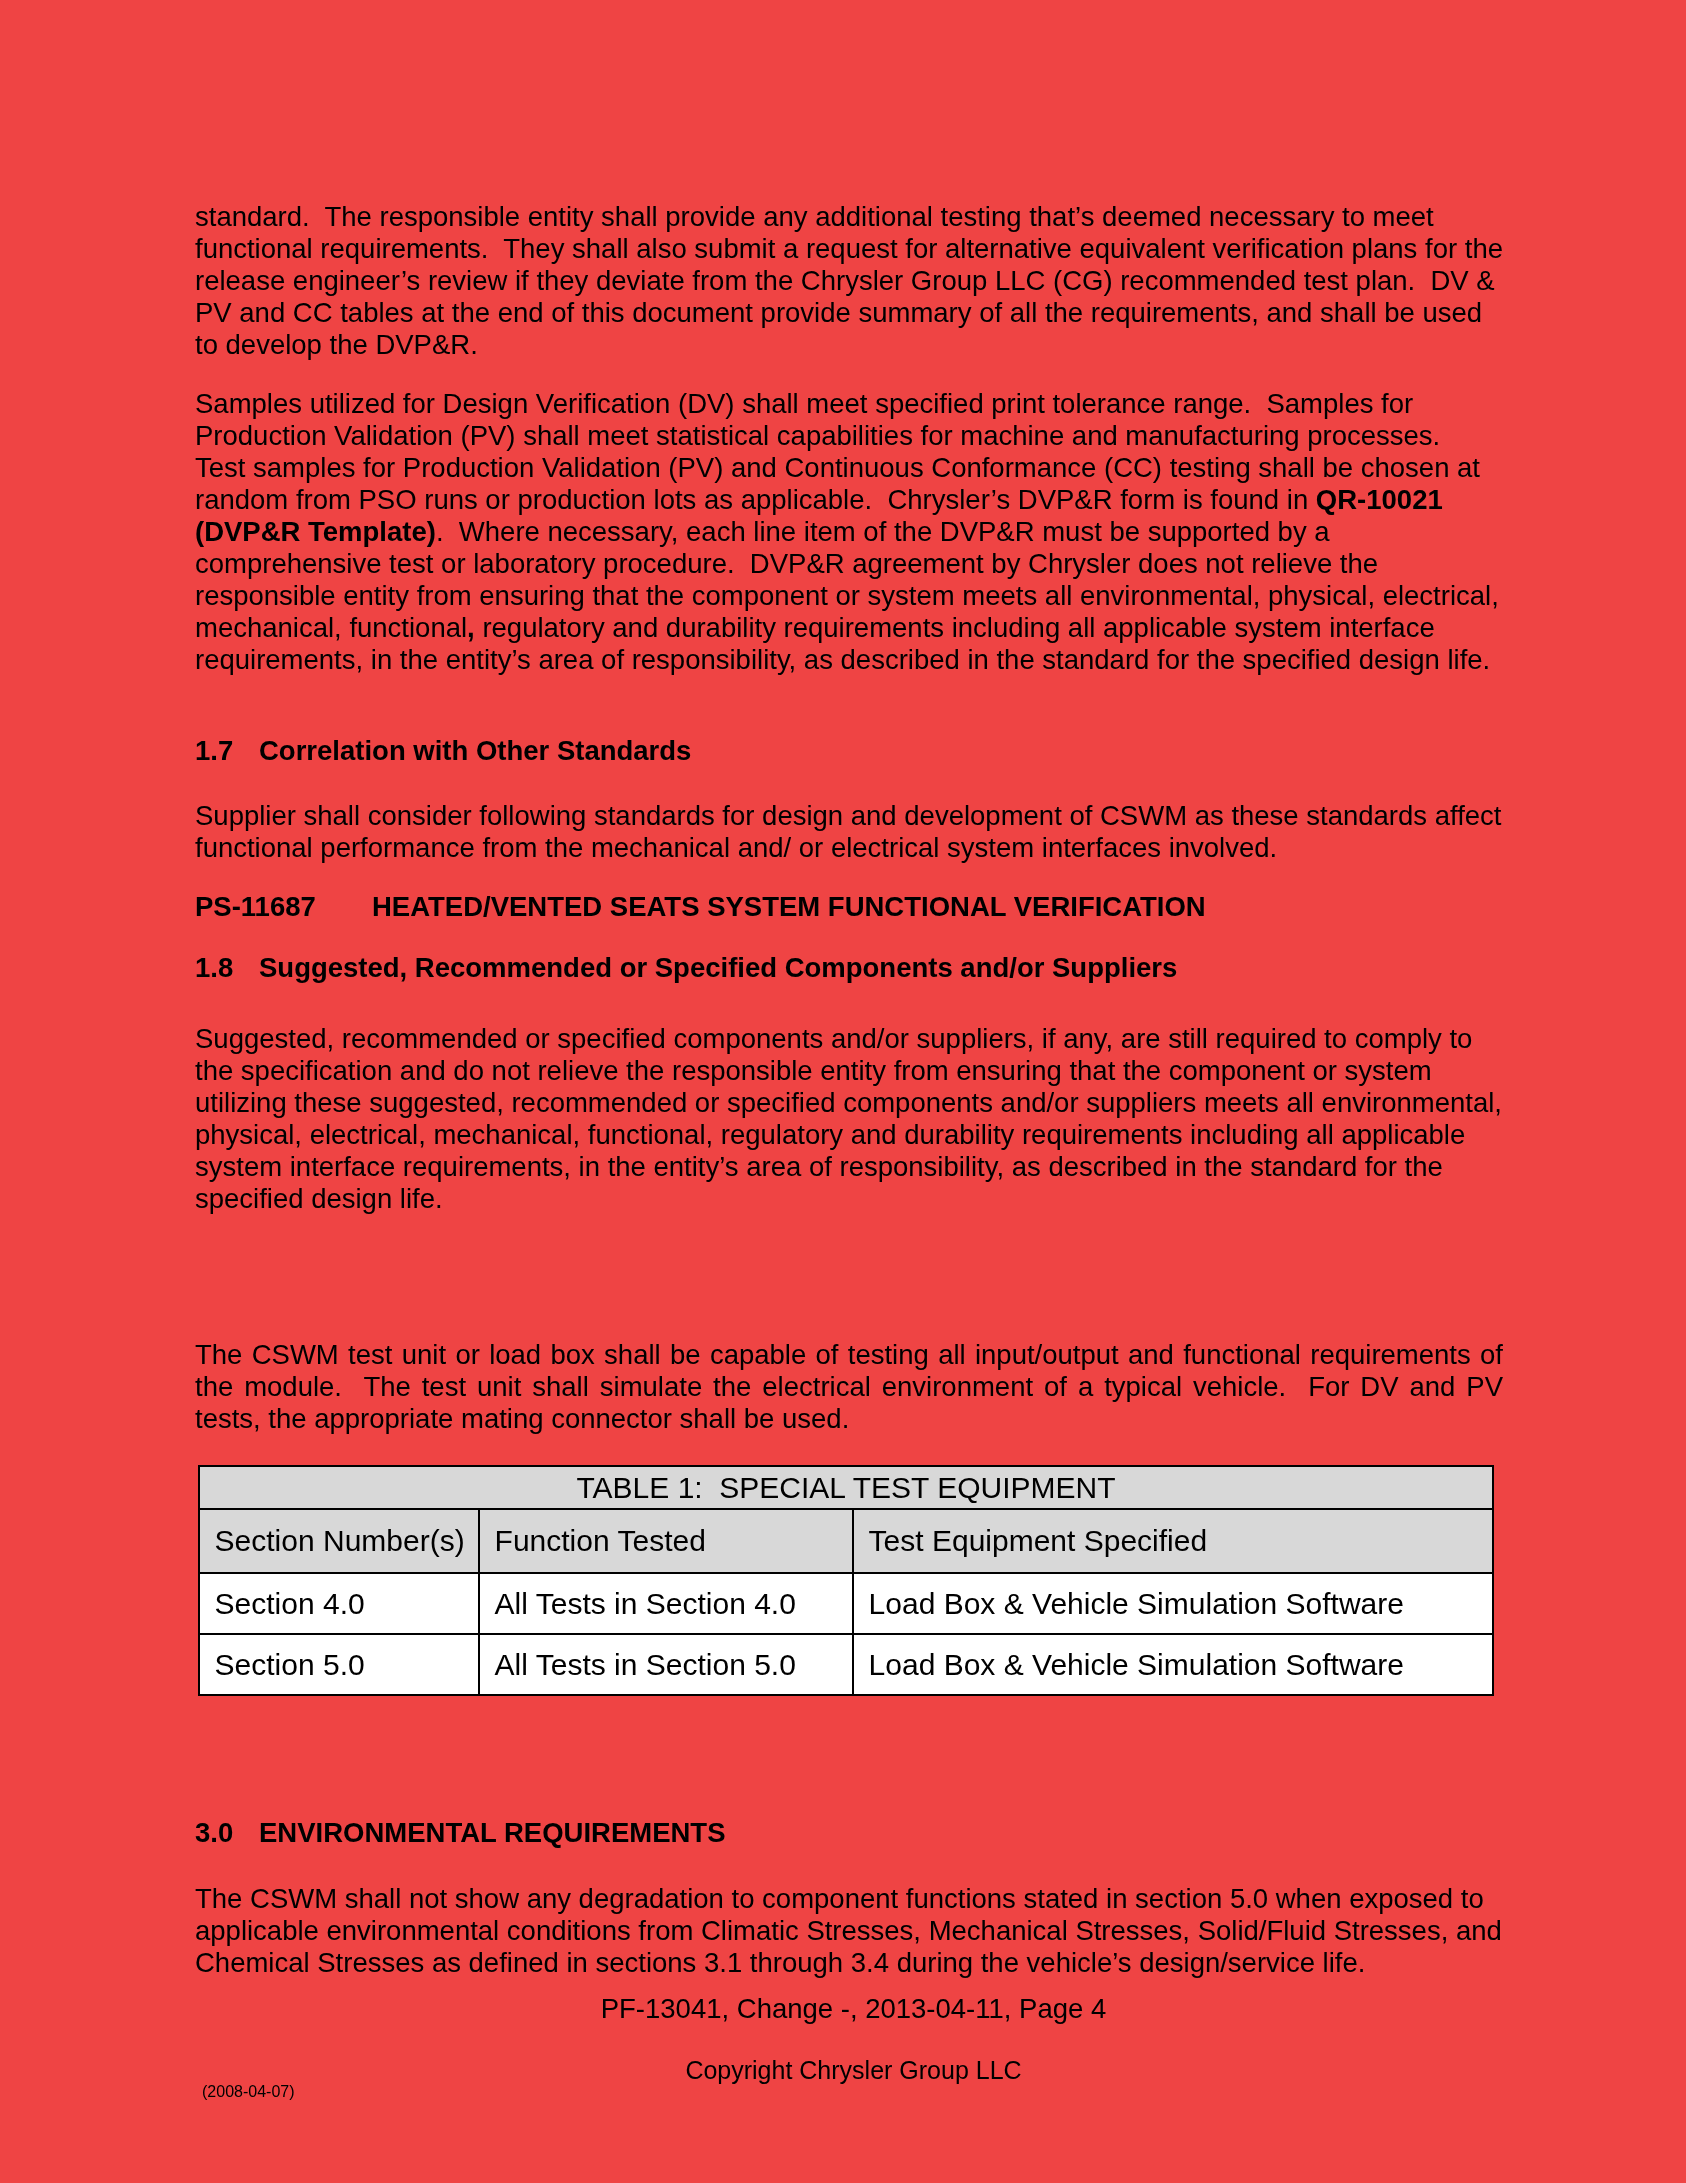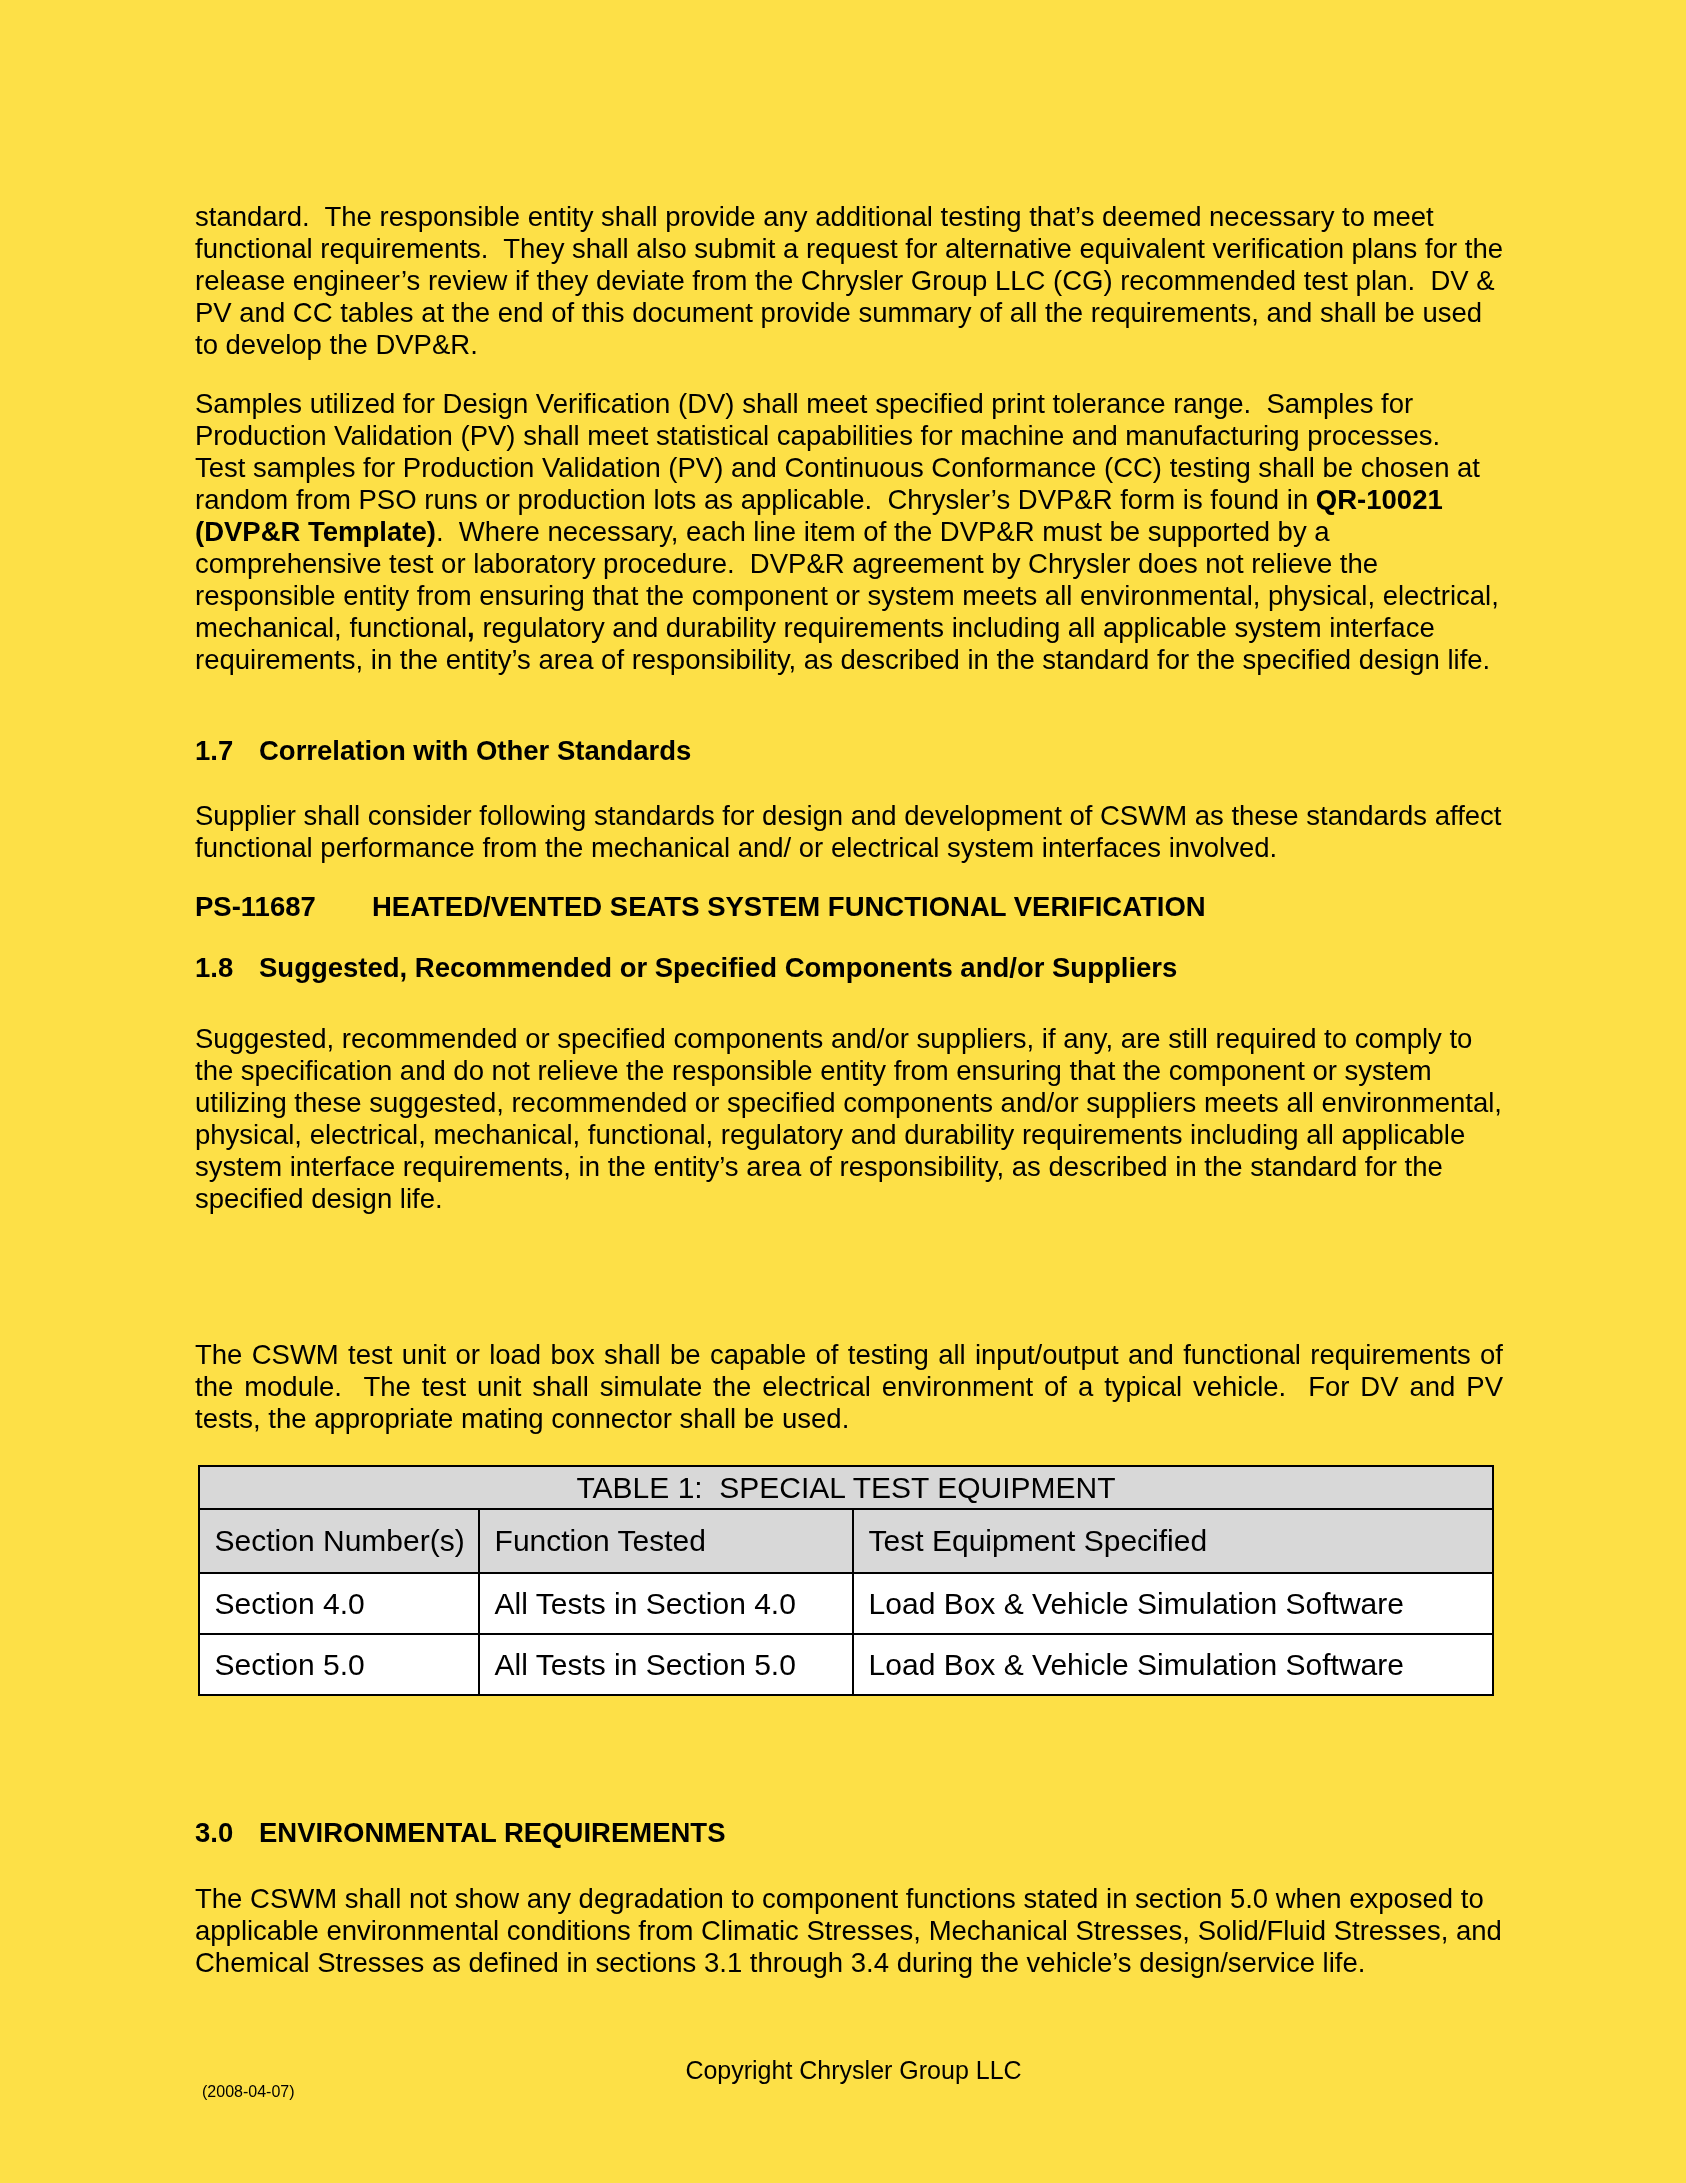--- a/index.html
+++ b/index.html
@@ -1,20 +1,20 @@
 <!DOCTYPE html>
 <html style="font-size:10.6px"><head>
 <meta charset="utf-8">
 <style>
   html, body { margin: 0; padding: 0; background: #ffffff; }
   .page {
     position: relative;
     width: 1687px;
     height: 2183px;
-    background: #fde047;
+    background: #ef4444;
     overflow: hidden;
     font-family: "Liberation Sans", "DejaVu Sans", sans-serif;
     font-size: 27.5px;
     line-height: 32px;
     color: #000000;
   }
   .block { position: absolute; left: 195px; width: 1308px; }
   .heading { font-weight: bold; }
   .b { font-weight: bold; }
   .hnum { display: inline-block; width: 64px; }
@@ -93,19 +93,20 @@
       <td>All Tests in Section 5.0</td>
       <td>Load Box &amp; Vehicle Simulation Software</td>
     </tr>
   </tbody>
     </table>
 
   <div class="block heading" style="top:1817px"><span class="hnum">3.0</span><span>ENVIRONMENTAL REQUIREMENTS</span></div>
 
   <div class="block" style="top:1883px">The CSWM shall not show any degradation to component functions stated in section 5.0 when exposed to applicable environmental conditions from Climatic Stresses, Mechanical Stresses, Solid/Fluid Stresses, and Chemical Stresses as defined in sections 3.1 through 3.4 during the vehicle’s design/service life.</div>
 
+  <div class="footer-center" style="top:1993px">PF-13041, Change -, 2013-04-11, Page 4</div>
 
   <div class="footer-center copyright" style="top:2058px">Copyright Chrysler Group LLC</div>
 
   <div class="rev-date">(2008-04-07)</div>
 
 </div>
 
 
 </body></html>

